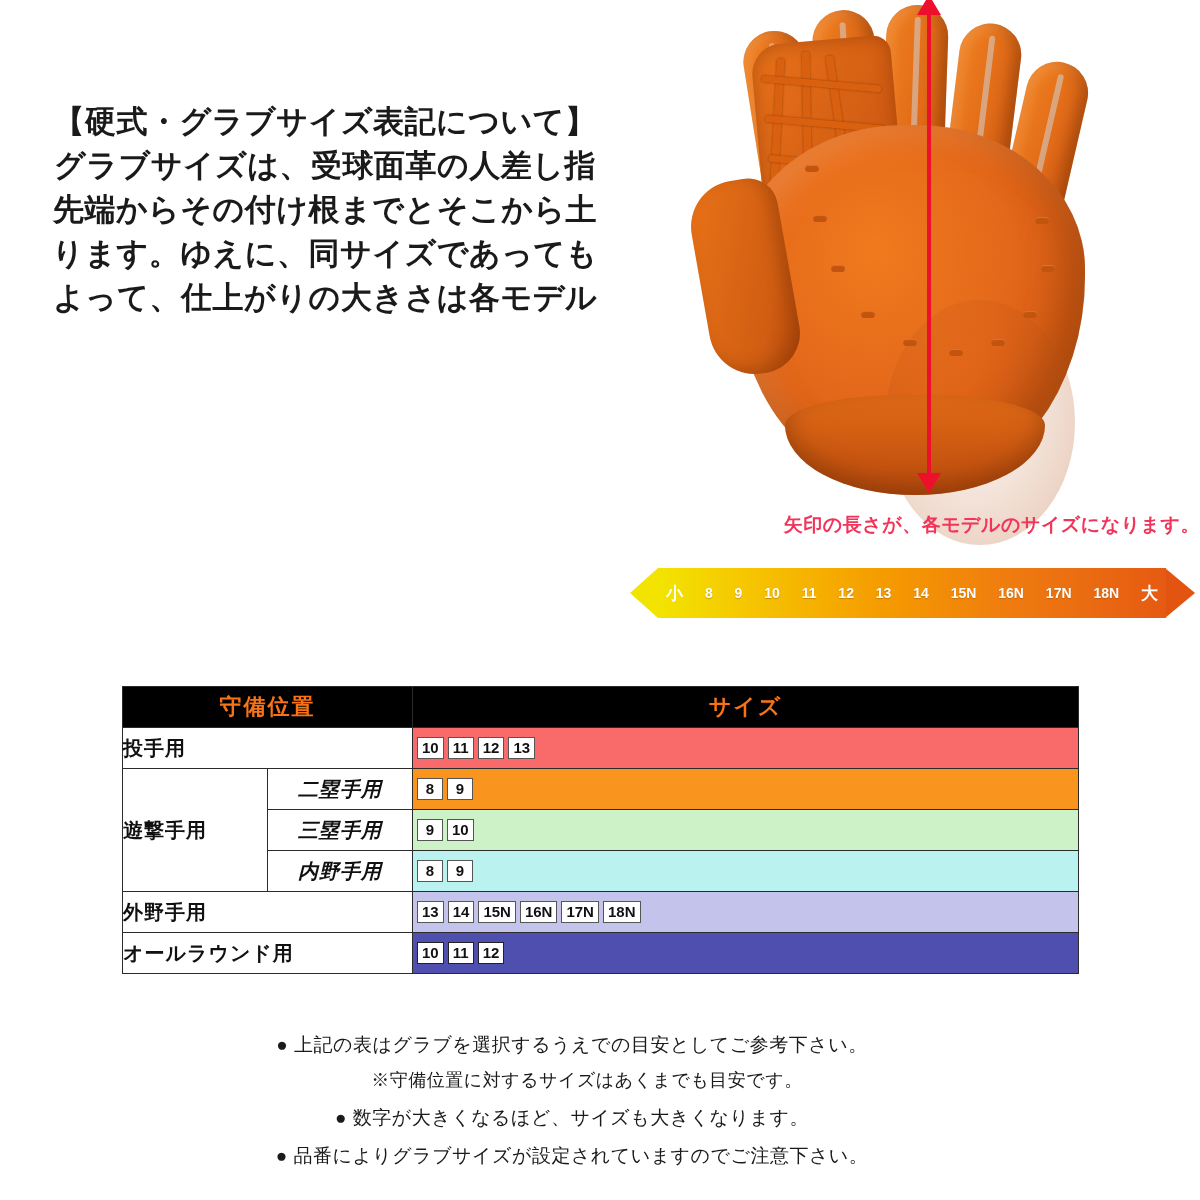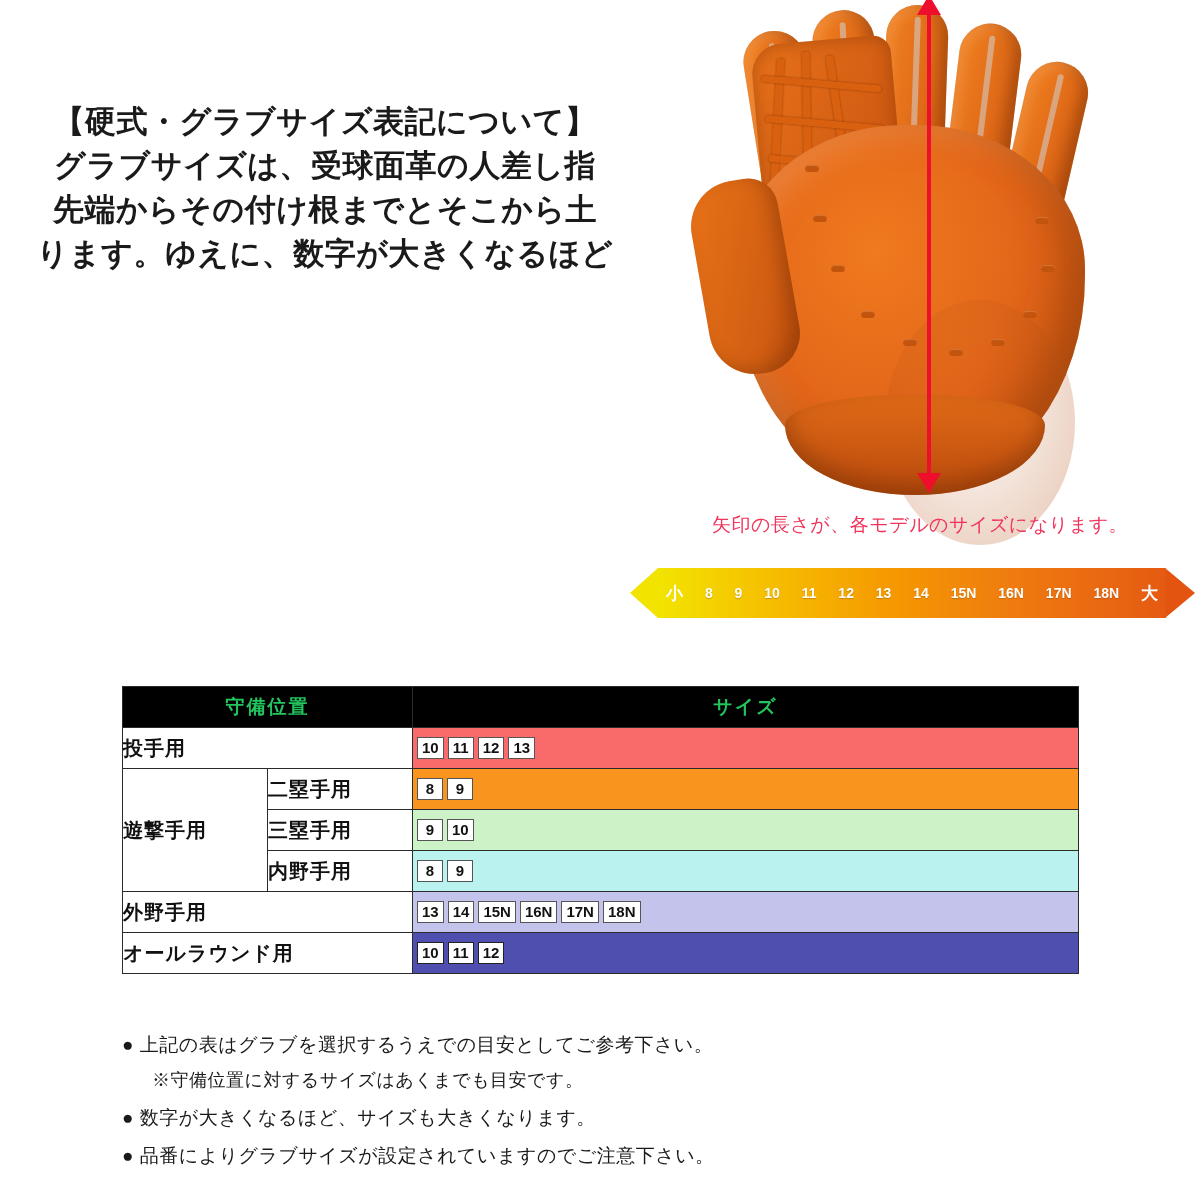--- a/index.html
+++ b/index.html
@@ -133,24 +133,24 @@
     border-left: 12px solid transparent;
     border-right: 12px solid transparent;
   }
   .arrow-vert::before { top: -18px; border-bottom: 20px solid #ee0f2d; }
   .arrow-vert::after  { bottom: -18px; border-top: 20px solid #ee0f2d; }
 
   .arrow-caption {
     position: absolute;
     left: 640px; top: 512px;
     width: 560px;
-    text-align: center;
+    text-align: right;
     color: #f0345a;
     font-size: 19px;
-    font-weight: 400;
+    font-weight: 700;
     letter-spacing: .5px;
     white-space: nowrap;
   }
 
   
   .size-bar-wrap {
     position: absolute;
     left: 630px; top: 562px;
     width: 565px; height: 62px;
   }
@@ -196,37 +196,39 @@
     width: 956px;
     table-layout: fixed;
   }
   table.size-table th, table.size-table td {
     border: 1px solid #2b2b2b;
     padding: 0;
     height: 41px;
   }
   .hdr {
     background: #000000;
-    color: #22c55e;
-    font-size: 19px;
+    color: #f97316;
+    font-size: 22px;
     font-weight: 700;
     text-align: center;
     letter-spacing: 2px;
   }
   .rowlabel {
     background: #ffffff;
     color: #111;
     font-size: 20px;
     font-weight: 700;
     text-align: left;
     padding-left: 14px;
     letter-spacing: 1px;
   }
   .rowlabel.center {
+    text-align: center;
     padding-left: 0;
+    font-style: italic;
   }
   .chipcell {
     position: relative;
     padding-left: 6px;
   }
   .chips {
     display: flex;
     align-items: center;
     gap: 4px;
     height: 100%;
@@ -252,40 +254,42 @@
   .fill-outfield  { background: #c3c3ec; }
   .fill-allround  { background: #4f4fb0; }
   .fill-allround .chip { border-color: #222; }
 
   
   .notes {
     position: absolute;
     left: 122px; top: 1030px;
     width: 900px;
     color: #1a1a1a;
+    text-align: center;
   }
   .note {
     font-size: 19px;
     line-height: 1.55;
     margin-bottom: 8px;
     letter-spacing: .5px;
     white-space: nowrap;
   }
   .note.sub { padding-left: 30px; font-size: 18px; }
 </style>
 </head>
 <body>
 
 <div id="page">
 
   <div class="intro">
     <div>【硬式・グラブサイズ表記について】</div>
     <div>グラブサイズは、受球面革の人差し指</div>
     <div>先端からその付け根までとそこから土</div>
-    <div>ります。ゆえに、数字が大きくなるほど</div>
+    <div>ります。ゆえに、同サイズであっても</div>
+    <div>よって、仕上がりの大きさは各モデル</div>
   </div>
 
   <div class="glove-area">
     <div class="glove-photo">
       <div class="finger f1"></div>
       <div class="finger f2"></div>
       <div class="finger f3"></div>
       <div class="finger f4"></div>
       <div class="finger f5"></div>
       <div class="gl-web">

